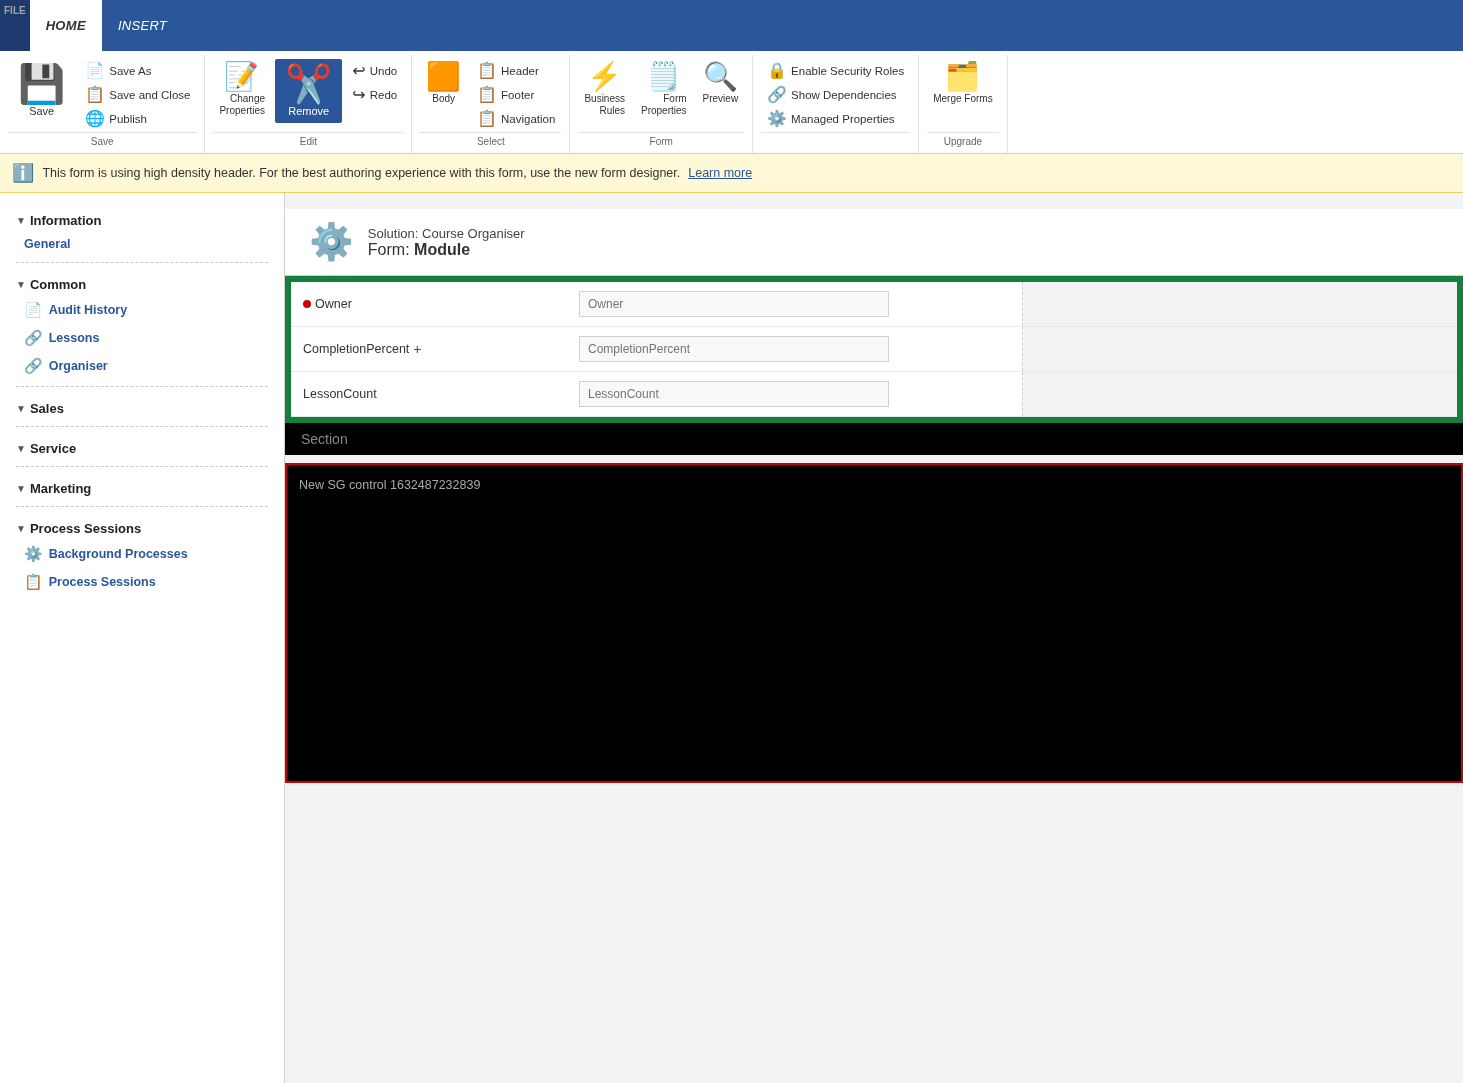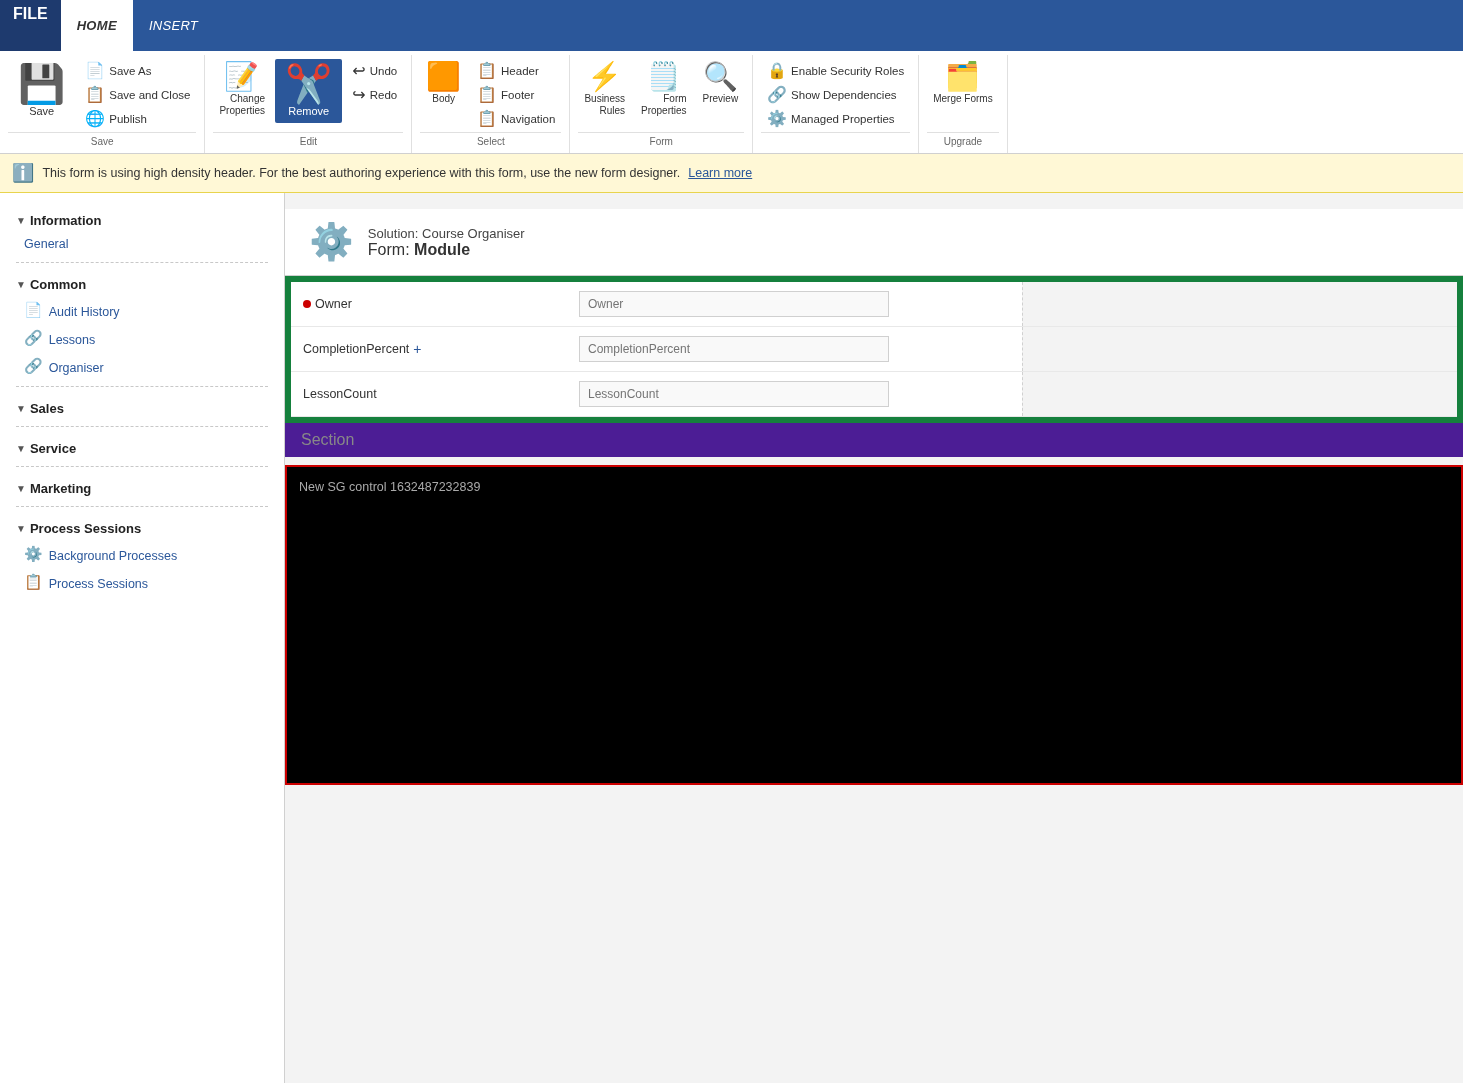--- a/index.html
+++ b/index.html
@@ -3,21 +3,21 @@
   <meta charset="utf-8">
   <style>
     * { box-sizing: border-box; margin: 0; padding: 0; }
     body { font-family: 'Segoe UI', Tahoma, Geneva, Verdana, sans-serif; font-size: 13px; background: #fff; overflow: hidden; }
 
     
     .ribbon { background: #fff; border-bottom: 1px solid #d0d0d0; }
     .ribbon-tabs { display: flex; align-items: stretch; background: #2b579a; }
     .ribbon-tab { padding: 18px 16px; color: #fff; font-size: 13px; font-weight: 500; cursor: pointer; letter-spacing: 0.3px; font-style: italic; }
     .ribbon-tab.active { background: #fff; color: #333; font-weight: 600; }
-    .ribbon-tab-file { background: #1e3a6e; padding: 5px 13px; color: #ffffff; font-size: 16px; font-weight: 700; cursor: pointer; }
+    .ribbon-tab-file { background: #1e3a6e; padding: 5px 4px; color: #a3a3a3; font-size: 10px; font-weight: 700; cursor: pointer; }
 
     .ribbon-content { display: flex; align-items: stretch; padding: 4px 0 0 0; min-height: 100px; }
     .ribbon-group { display: flex; flex-direction: column; border-right: 1px solid #e0e0e0; padding: 4px 8px; }
     .ribbon-group-items { display: flex; align-items: flex-start; flex: 1; gap: 4px; }
     .ribbon-group-label { text-align: center; font-size: 10px; color: #666; padding: 3px 0 2px 0; border-top: 1px solid #e0e0e0; margin-top: 2px; }
 
     .ribbon-btn { display: flex; flex-direction: column; align-items: center; padding: 4px 6px; cursor: pointer; border-radius: 2px; min-width: 44px; gap: 2px; }
     .ribbon-btn-icon { font-size: 28px; line-height: 1; }
     .ribbon-btn-label { font-size: 10px; text-align: right; color: #333; white-space: nowrap; line-height: 1.2; }
 
@@ -34,21 +34,21 @@
     .info-icon { font-size: 18px; color: #2b579a; }
     .info-link { color: #2b579a; text-decoration: underline; cursor: pointer; }
 
     
     .main-layout { display: flex; height: calc(1083px - 145px); overflow: hidden; }
 
     
     .sidebar { width: 285px; background: #fff; border-right: 1px solid #d0d0d0; overflow-y: auto; padding: 12px 0; }
     .sidebar-section-header { font-weight: 700; font-size: 13px; color: #222; padding: 8px 16px 4px 16px; display: flex; align-items: center; gap: 4px; }
     .sidebar-section-header .triangle { font-size: 10px; color: #555; }
-    .sidebar-item { padding: 5px 16px 5px 24px; color: #2b579a; font-size: 12.5px; cursor: pointer; display: flex; align-items: flex-end; gap: 6px; }
+    .sidebar-item { padding: 5px 16px 5px 24px; color: #2b579a; font-size: 12.5px; cursor: pointer; display: flex; align-items: center; gap: 6px; font-weight: bold; }
     .sidebar-item-icon { font-size: 15px; }
     .sidebar-divider { border-top: 1px dashed #c8c8c8; margin: 6px 16px; }
 
     
     .content-area { flex: 1; overflow-y: auto; background: #f3f3f3; padding: 16px 0 0 0; }
 
     
     .form-header { background: #fff; padding: 12px 24px; display: flex; align-items: center; gap: 14px; border-bottom: 1px solid #d0d0d0; }
     .form-header-icon { font-size: 36px; color: #2b579a; }
     .form-header-text {}
@@ -60,21 +60,21 @@
     .form-section { background: #fff; margin: 0; border: 6px solid #15803d; }
     .form-row { display: flex; align-items: center; border-bottom: 1px solid #e8e8e8; min-height: 44px; }
     .form-row-label { width: 280px; padding: 8px 12px; font-size: 12.5px; color: #333; display: flex; align-items: center; gap: 4px; flex-shrink: 0; }
     .form-row-label .required-dot { width: 8px; height: 8px; background: #cc0000; border-radius: 50%; display: inline-block; flex-shrink: 0; }
     .form-row-label .required-star { color: #2b579a; font-size: 14px; }
     .form-field { flex: 1; padding: 6px 8px; }
     .form-input { width: 310px; border: 1px solid #d0d0d0; padding: 5px 8px; font-size: 12px; color: #888; background: #f9f9f9; }
     .form-field-extra { flex: 1; background: #f3f3f3; border-left: 1px dashed #d0d0d0; min-height: 44px; }
 
     
-    .section-label { padding: 8px 16px; font-size: 16px; color: #888; background: #4c1d95; }
+    .section-label { padding: 8px 16px; font-size: 14px; color: #888; background: #000000; }
 
     
     .sg-control-area { margin: 8px 0; background: #fff; }
     .sg-control-box { border: 2px solid #cc0000; margin: 0; padding: 12px; min-height: 320px; background: #000000; }
     .sg-control-text { color: #aaa; font-size: 12.5px; }
 
     
     .ribbon-btn-remove { background: #2b579a; border-radius: 2px; }
     .ribbon-btn-remove .ribbon-btn-large-icon { color: #fff; }
     .ribbon-btn-remove .ribbon-btn-large-label { color: #fff; }

